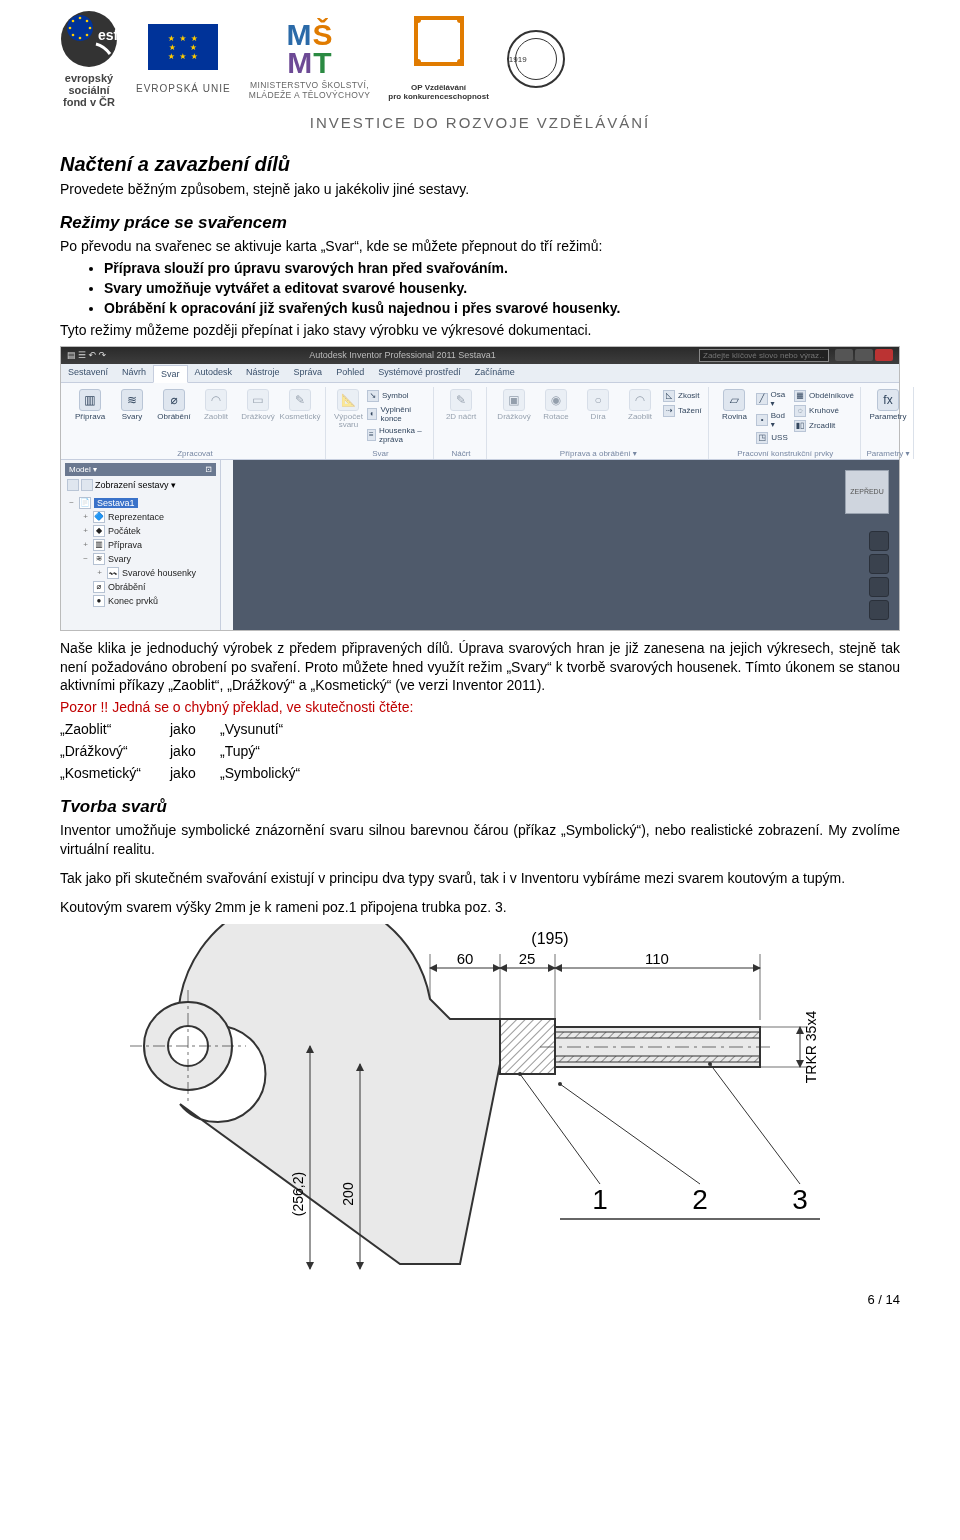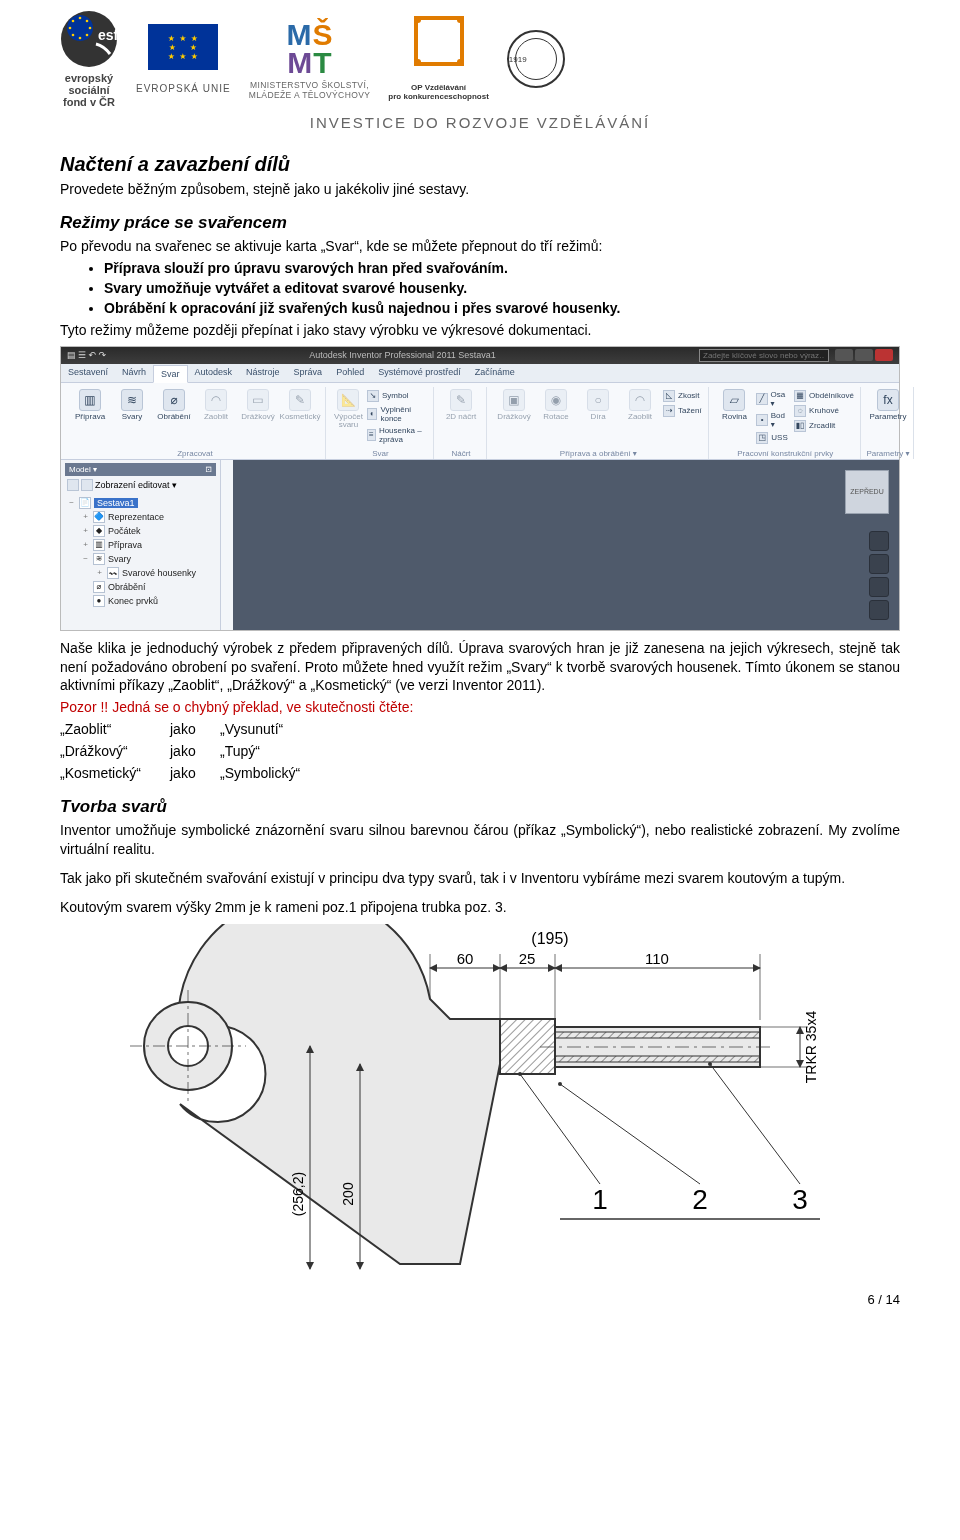--- a/index.html
+++ b/index.html
@@ -355,21 +355,21 @@
     </div>
   <div class="ss-body">
     <div class="ss-side">
       <div class="ss-side-header">
         <span>Model ▾</span>
           <span>⊡</span>
       </div>
       <div class="ss-side-tools">
         <span class="mic"></span>
         <span class="mic"></span>
-        <span>Zobrazení editovat ▾</span>
+        <span>Zobrazení sestavy ▾</span>
       </div>
       <div class="ss-tree" id="ss-tree">
           <div class="ss-tree-row ind0 sel">
             <span class="exp">−</span>
             <span class="tic">📄</span>
             <span class="lbl">Sestava1</span>
           </div>
           <div class="ss-tree-row ind1">
             <span class="exp">+</span>
             <span class="tic">🔷</span>

